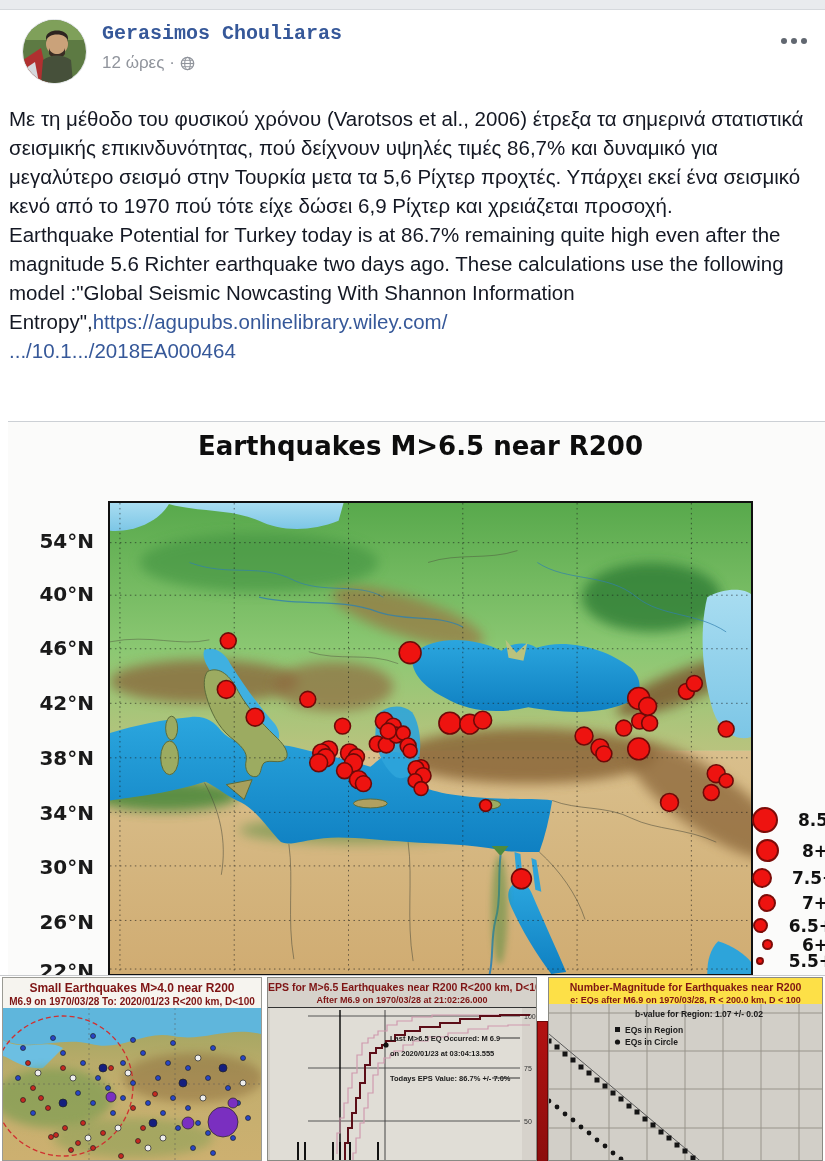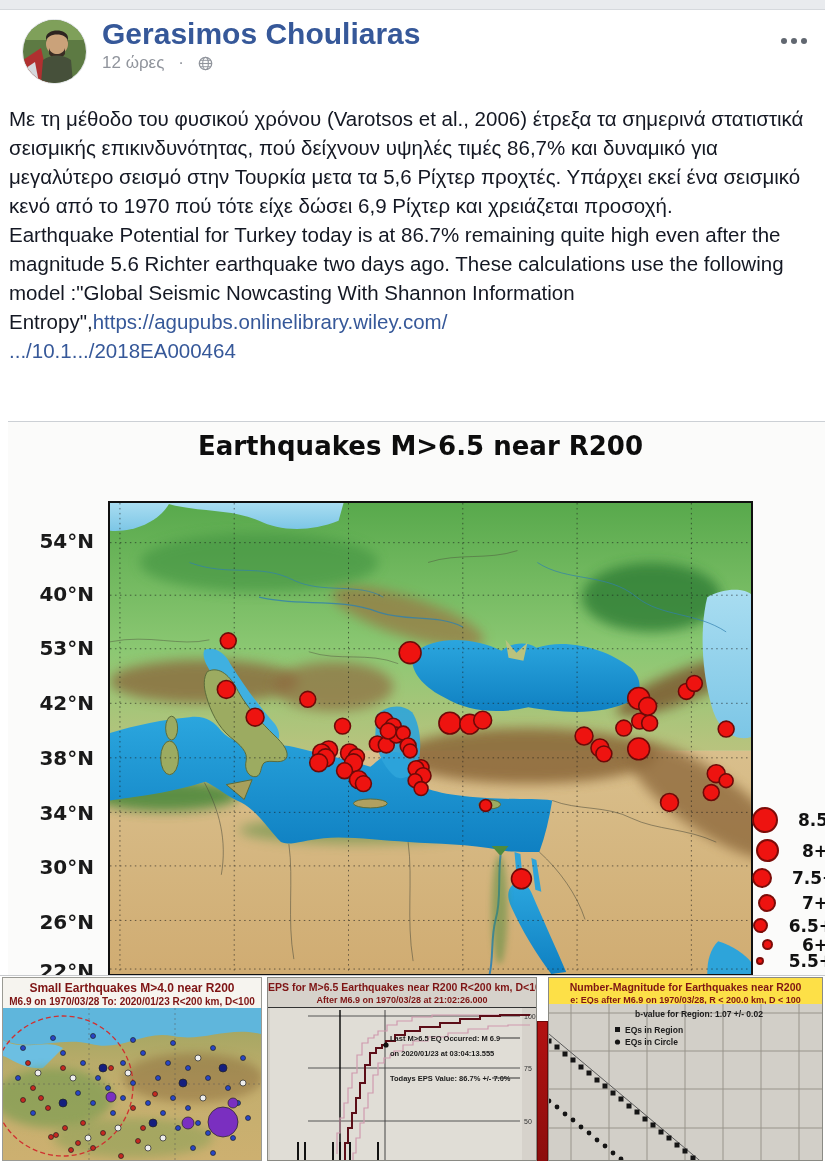--- a/index.html
+++ b/index.html
@@ -3,22 +3,22 @@
 <meta charset="utf-8">
 <style>
   html,body{margin:0;padding:0;background:#e9ebee;}
   .screen{position:relative;width:825px;height:1161px;overflow:hidden;background:#fff;
           font-family:"Liberation Sans",sans-serif;color:#1d2129;}
   .top-strip{position:absolute;top:0;left:0;width:825px;height:9px;background:#e9ebee;border-bottom:1px solid #d6d9dd;}
   
   .hdr{position:absolute;top:19px;left:22px;right:12px;height:70px;}
   .avatar{position:absolute;left:0;top:0;width:63px;height:63px;border-radius:50%;overflow:hidden;border:1px solid #e2e4e8;cursor:pointer;}
   .hdr-txt{position:absolute;left:80px;top:2px;}
-  .author{font-size:30px;font-weight:bold;color:#365899;line-height:26px;cursor:pointer;}
-  .meta{margin-top:6px;font-size:17px;color:#90949c;display:flex;align-items:center;gap:14px;cursor:pointer;}
+  .author{font-size:20px;font-weight:bold;color:#365899;line-height:26px;cursor:pointer;font-family:Liberation Mono, monospace;}
+  .meta{margin-top:6px;font-size:17px;color:#90949c;display:flex;align-items:center;gap:5px;cursor:pointer;}
   .more{position:absolute;right:2px;top:12px;width:34px;height:20px;display:flex;gap:4px;align-items:center;justify-content:center;cursor:pointer;}
   .more i{width:6px;height:6px;border-radius:50%;background:#616770;display:block;}
   
   .ptext{position:absolute;top:104px;left:9px;width:800px;font-size:20.5px;line-height:29px;color:#141823;}
   .ptext p{margin:0;}
   a.plink{color:#365899;text-decoration:none;cursor:pointer;}
   
   .attach{position:absolute;top:421px;left:8px;width:825px;height:740px;border-top:1px solid #ccd0d5;background:#fbfbfa;cursor:pointer;}
   .figfont{font-family:"DejaVu Sans",sans-serif;}
   .fig-title{position:absolute;top:9px;left:0;width:100%;text-align:center;font-size:26px;font-weight:bold;color:#0d0d0d;}
@@ -91,21 +91,21 @@
     <p><span>Earthquake Potential for Turkey today is at 86.7% remaining quite high even after the magnitude 5.6 Richter earthquake two days ago. These calculations use the following model :"Global Seismic Nowcasting With Shannon Information Entropy",</span><a class="plink">https://agupubs.onlinelibrary.wiley.com/</a><br><a class="plink">.../10.1.../2018EA000464</a></p>
   </div>
 
   <div class="attach figfont">
     <div class="fig-title">Earthquakes M&gt;6.5 near R200</div>
 
     <div class="map-wrap">
       <div class="lat-col" id="lat-col">
           <span style="top: 28px;">54°N</span>
           <span style="top: 81px;">40°N</span>
-          <span style="top: 135px;">53°N</span>
+          <span style="top: 135px;">46°N</span>
           <span style="top: 190px;">42°N</span>
           <span style="top: 245px;">38°N</span>
           <span style="top: 300px;">34°N</span>
           <span style="top: 354px;">30°N</span>
           <span style="top: 409px;">26°N</span>
           <span style="top: 458px;">22°N</span>
         </div>
 
       <svg class="map-svg" viewBox="0 0 645 475" preserveAspectRatio="none">
         <defs>

